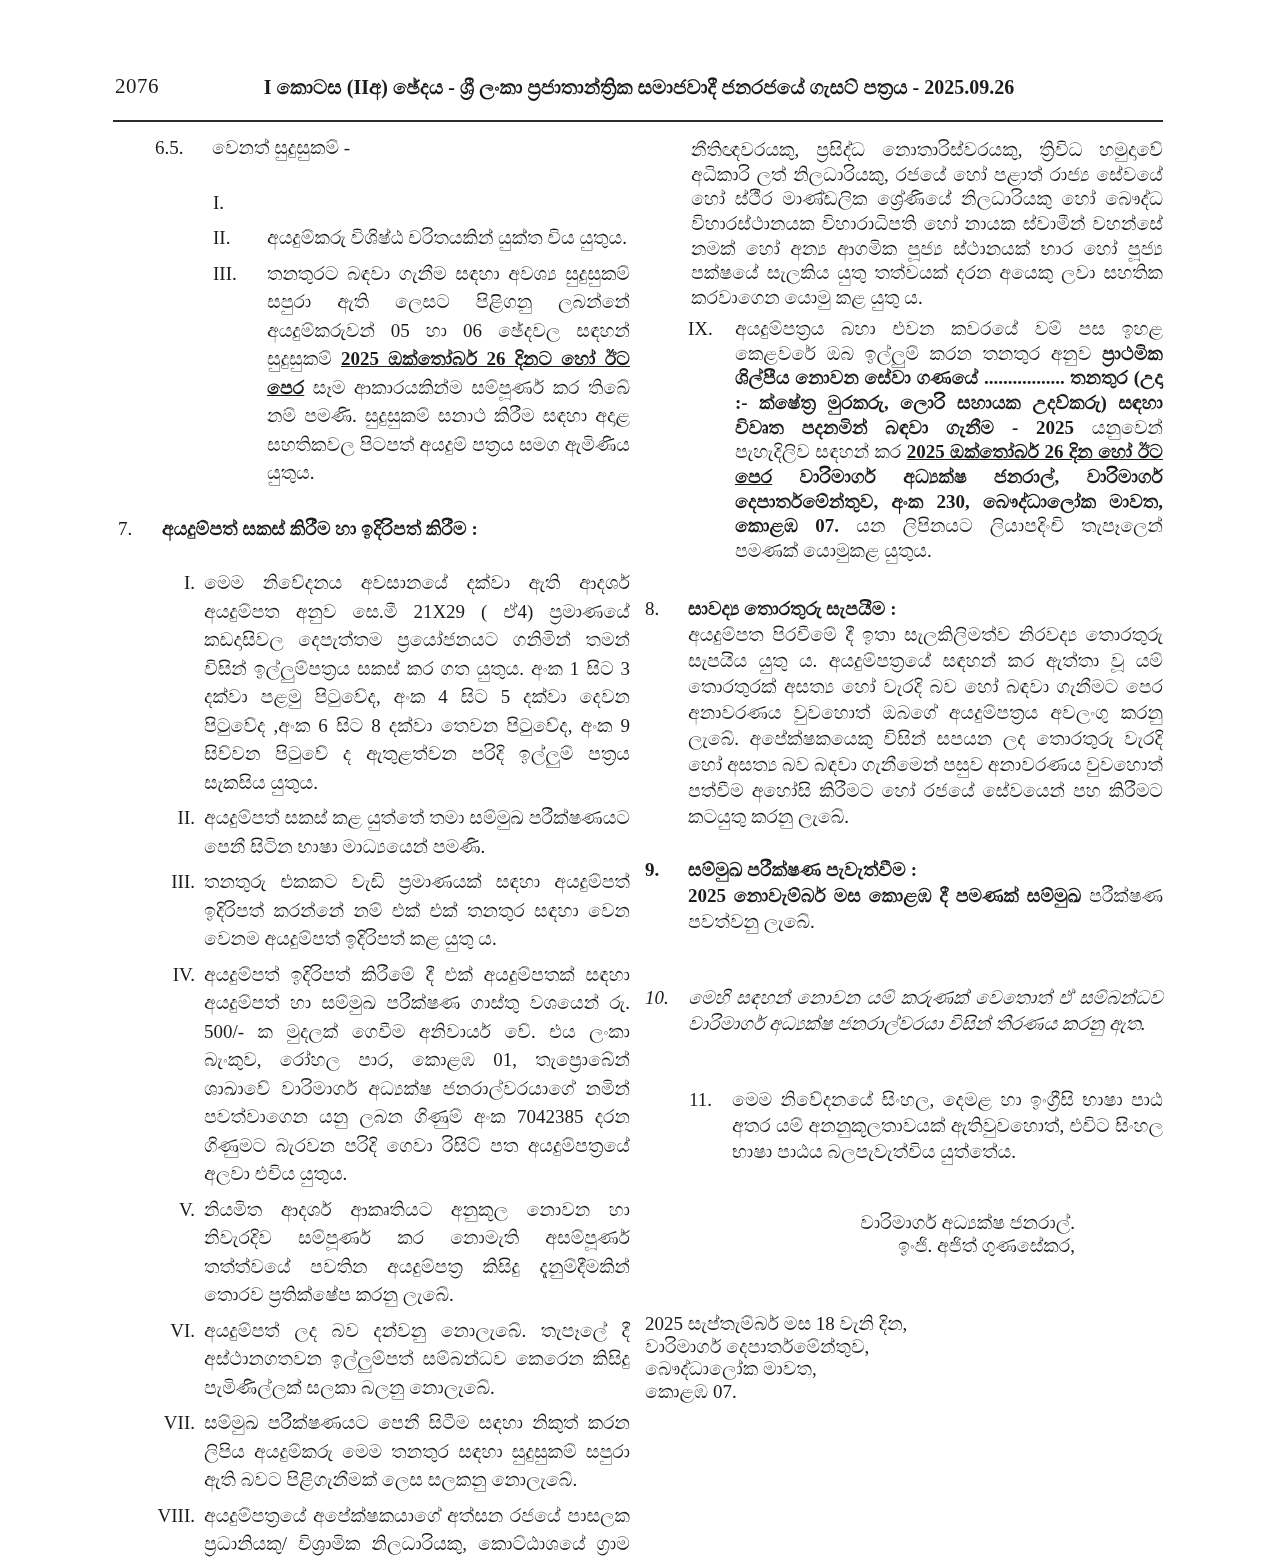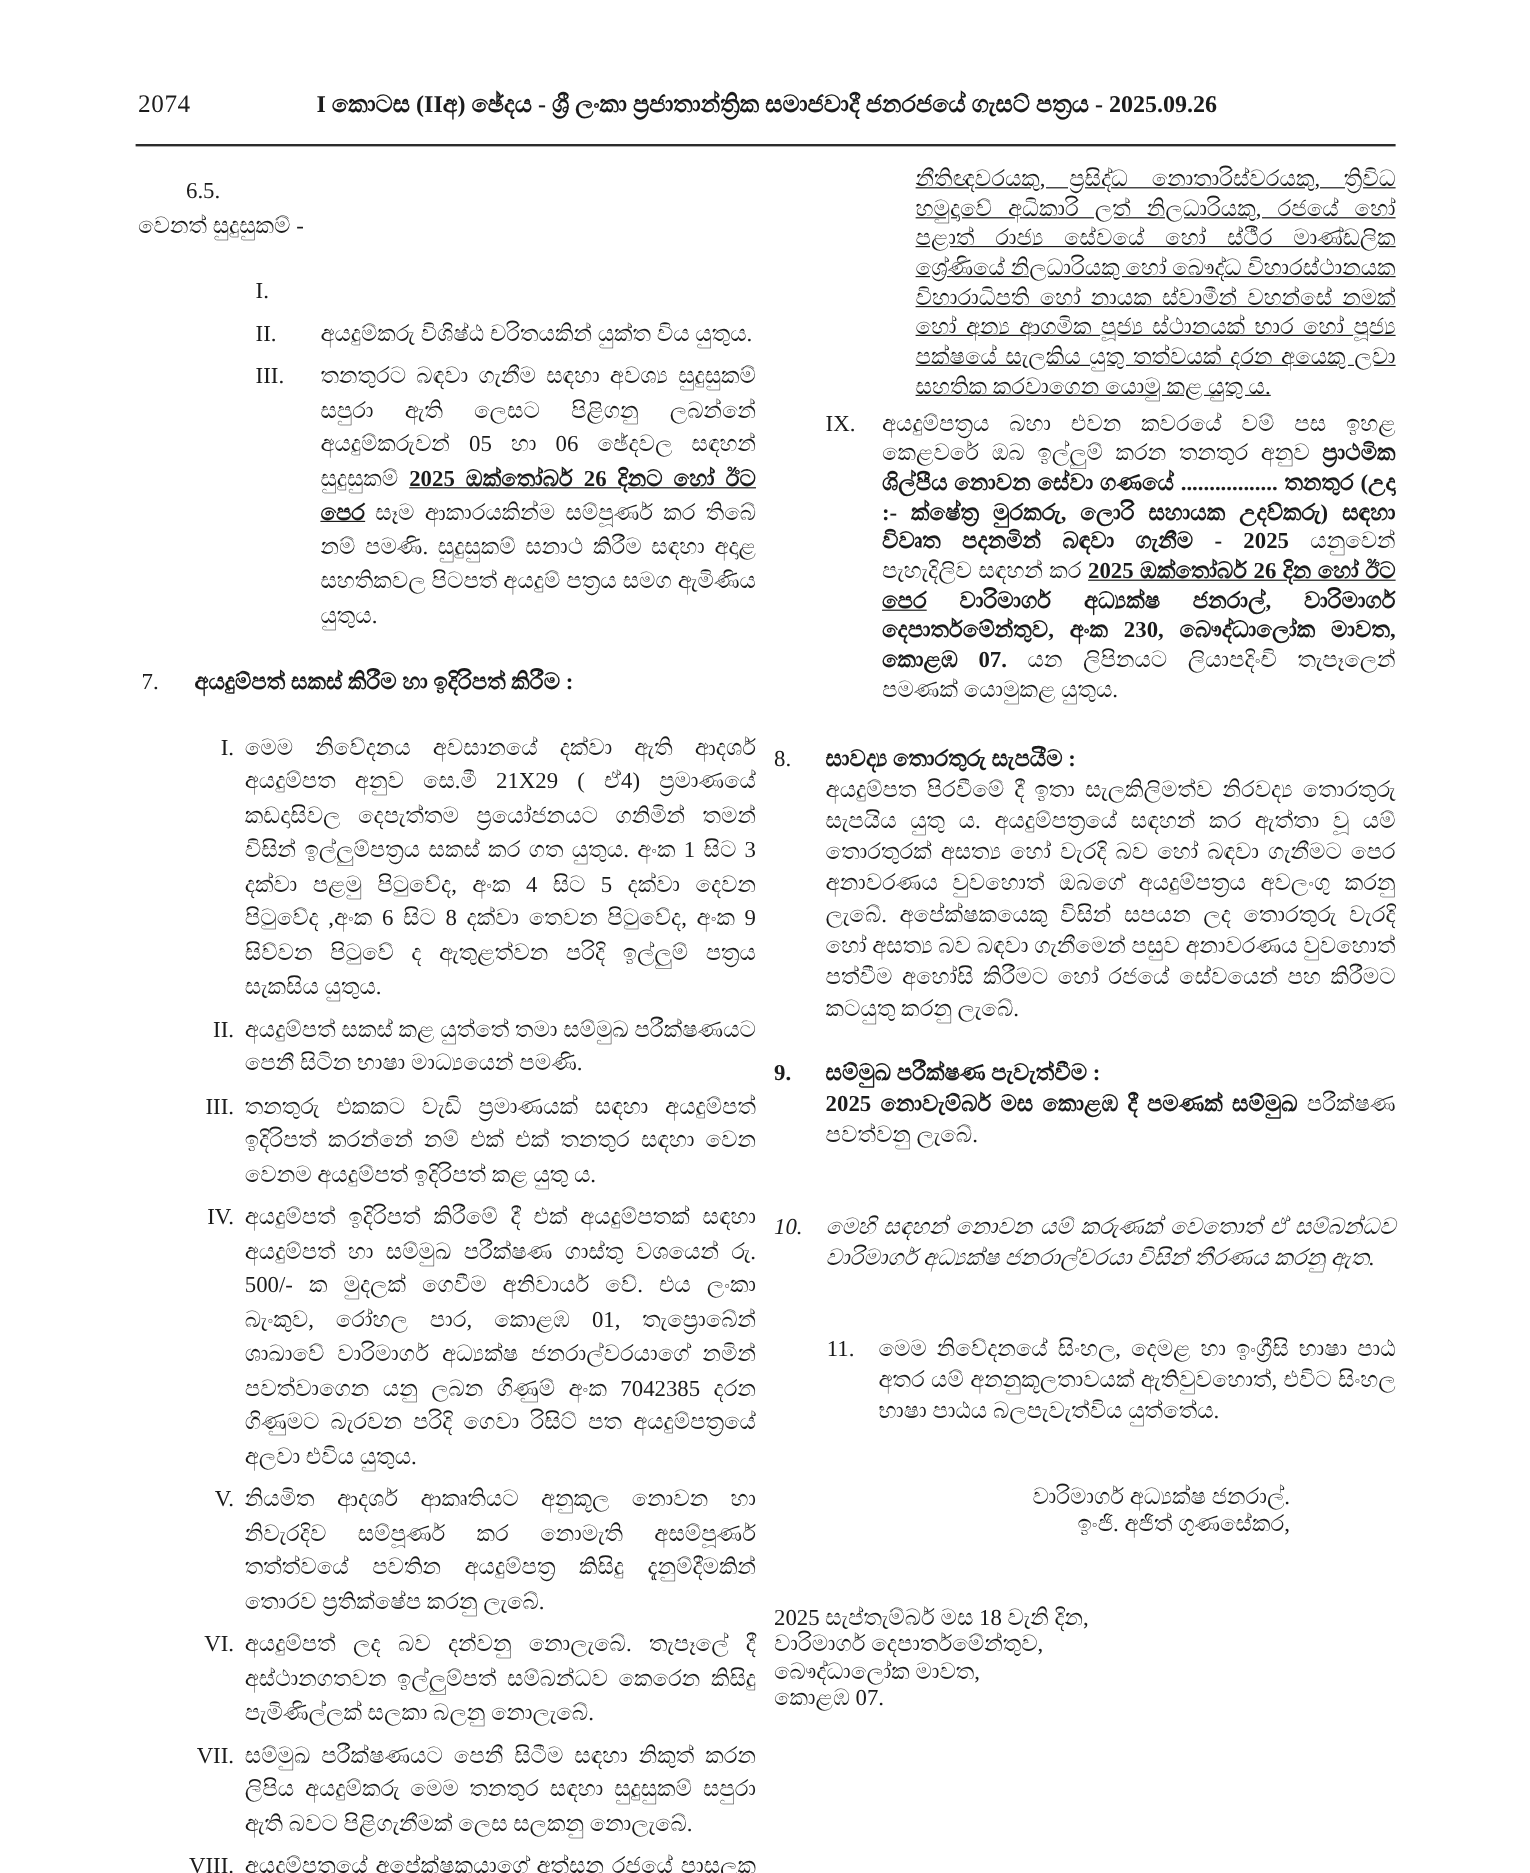--- a/index.html
+++ b/index.html
@@ -14,37 +14,37 @@
   .hdr{position:relative;margin:72px 112px 0 115px;height:32px;}
   .pageno{position:absolute;left:0;top:2px;font-size:21px;letter-spacing:.5px;}
   .htitle{position:absolute;left:40px;right:40px;top:4px;text-align:center;font-weight:bold;font-size:20px;}
   .rule{margin:16px 112px 0 113px;border-top:2px solid #2b2b2b;}
 
   .cols{display:flex;margin:8px 112px 0 115px;gap:15px;align-items:flex-start;}
   .colL{width:515px;}
   .colR{width:518px;}
 
   
-  .s65{display:flex;margin-top:16px;line-height:1.5;flex-direction:column;}
+  .s65{display:flex;margin-top:4px;line-height:1.5;}
   .s65-num{margin-left:40px;width:57px;flex:none;}
   .subs{margin-top:26px;}
   .sub{display:flex;line-height:1.5;margin-top:7px;}
   .sub-num{margin-left:98px;width:54px;flex:none;}
   .sub-tx{flex:1;text-align:justify;}
 
   .sec7h{display:flex;margin-top:27px;line-height:1.5;}
   .sec7-num{margin-left:3px;width:44px;flex:none;}
   .sec7-t{font-weight:bold;}
   .items7{margin-top:26px;}
   .it7{display:flex;line-height:1.5;margin-top:7px;}
   .it7-num{margin-left:40px;width:40px;flex:none;text-align:right;}
   .it7-tx{flex:1;margin-left:9px;text-align:justify;}
 
   
-  .cont{margin:8px 0 0 118px;text-align:justify;line-height:1.3;text-decoration:underline;}
+  .cont{margin:8px 0 0 46px;text-align:justify;line-height:1.3;}
   .itIX{display:flex;margin-top:6px;line-height:1.3;}
   .itIX-num{margin-left:43px;width:40px;flex:none;}
   .itIX-tx{flex:1;margin-left:7px;text-align:justify;}
 
   .rsec{display:flex;line-height:1.37;}
   .rsec-num{width:43px;flex:none;}
   .rsec-body{flex:1;}
   .rsec-h{font-weight:bold;}
   .rsec-t{text-align:justify;}
   .sec8{margin-top:32px;}
@@ -56,21 +56,21 @@
   .signature{margin-top:46px;padding-right:88px;text-align:right;line-height:1.22;}
   .dateline{margin-top:56px;line-height:1.18;}
   .dl{display:block;}
 </style>
 </head>
 <body>
 
 <div class="page">
 
   <div class="hdr">
-    <span class="pageno">2074</span>
+    <span class="pageno">2076</span>
     <span class="htitle">I කොටස (IIඅ) ඡේදය - ශ්‍රී ලංකා ප්‍රජාතාන්ත්‍රික සමාජවාදී ජනරජයේ ගැසට් පත්‍රය - 2025.09.26</span>
   </div>
   <div class="rule"></div>
 
   <div class="cols">
 
     <div class="colL">
 
       <div class="s65">
         <span class="s65-num">6.5.</span>

